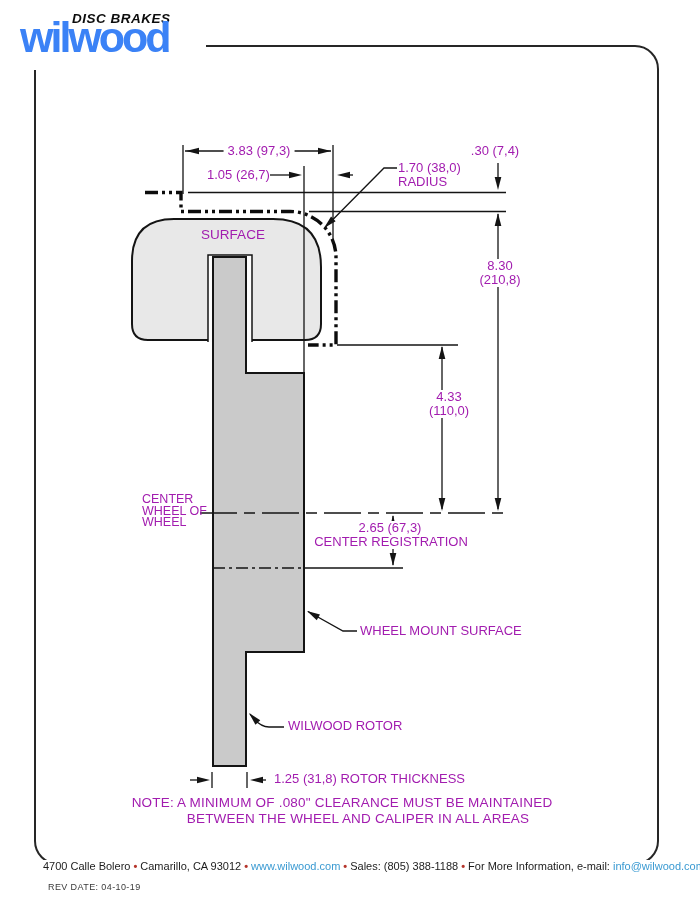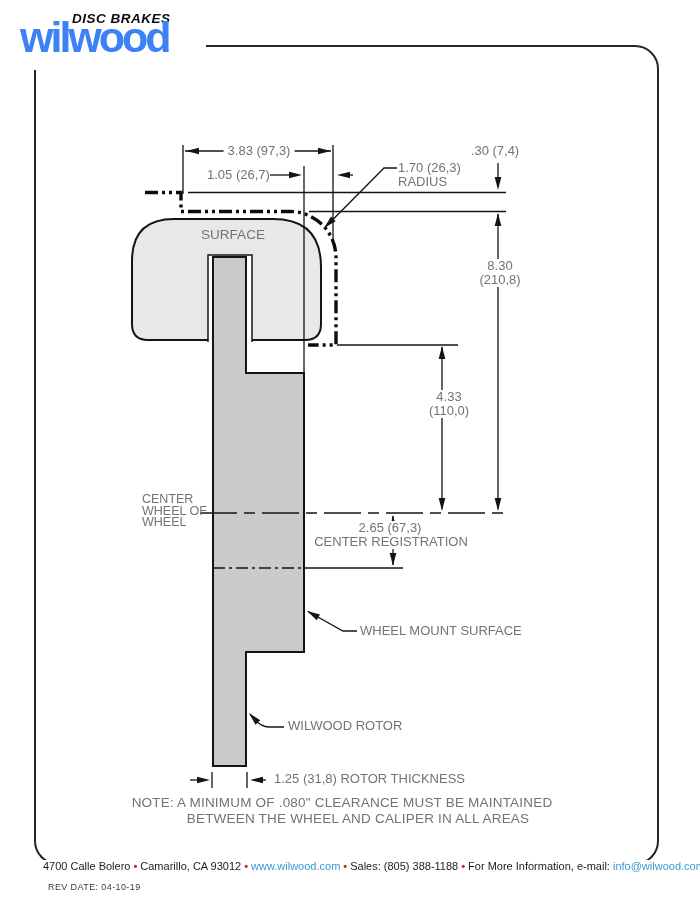--- a/index.html
+++ b/index.html
@@ -15,21 +15,21 @@
                letter-spacing:-3px;color:#3b82f6;line-height:1;}
   .logo-tag{position:absolute;left:54px;top:7px;font-size:13.5px;font-weight:bold;font-style:italic;
             letter-spacing:.5px;color:#0d0d0d;white-space:nowrap;}
   
   .title{position:absolute;top:21px;left:430px;transform:translateX(-50%);
          font-size:17.5px;font-weight:bold;font-style:italic;white-space:nowrap;z-index:3;}
   .kit{position:absolute;top:62px;left:414px;transform:translateX(-50%);
        font-size:24.5px;font-weight:bold;font-style:italic;white-space:nowrap;z-index:3;}
   svg.diagram{position:absolute;left:0;top:0;z-index:4;}
   
-  .lbl{position:absolute;font-size:13px;color:#737373;white-space:nowrap;z-index:5;line-height:14px;}
+  .lbl{position:absolute;font-size:13px;color:#a21caf;white-space:nowrap;z-index:5;line-height:14px;}
   .ctr{transform:translateX(-50%);text-align:center;}
   .wbg{background:#fff;padding:0 4px;}
   .note{font-size:13.5px;letter-spacing:.2px;}
   
   .footer{position:absolute;left:34px;top:856px;width:623px;text-align:center;z-index:5;}
   .footer .inner{display:inline-block;background:#fff;padding:0 9px;font-size:11px;color:#1c1c1c;white-space:nowrap;}
   .footer .sep{color:#b5342a;font-weight:bold;padding:0 3px;}
   .footer .link{color:#3a9ad2;}
   .revdate{position:absolute;left:48px;top:882px;font-size:9px;color:#3a3a3a;letter-spacing:.4px;z-index:5;}
 </style>
@@ -99,21 +99,21 @@
         <polygon points="0,0 -13,3.3 -13,-3.3" transform="translate(324,228) rotate(136)"></polygon>
         <polygon points="0,0 -13,3.3 -13,-3.3" transform="translate(210,780) rotate(0)"></polygon>
         <polygon points="0,0 -13,3.3 -13,-3.3" transform="translate(250,780) rotate(180)"></polygon>
       </g>
   </svg>
 
   <div class="lbl ctr wbg" style="left:259px;top:144px;">3.83 (97,3)</div>
   <div class="lbl" style="left:207px;top:168px;">1.05 (26,7)</div>
   <div class="lbl ctr" style="left:495px;top:144px;">.30 (7,4)</div>
   <div class="lbl" style="left:398px;top:161px;">
-    <div>1.70 (26,3)</div>
+    <div>1.70 (38,0)</div>
     <div>RADIUS</div>
   </div>
   <div class="lbl ctr wbg" style="left:500px;top:259px;">
     <div>8.30</div>
     <div>(210,8)</div>
   </div>
   <div class="lbl ctr wbg" style="left:449px;top:390px;">
     <div>4.33</div>
     <div>(110,0)</div>
   </div>

